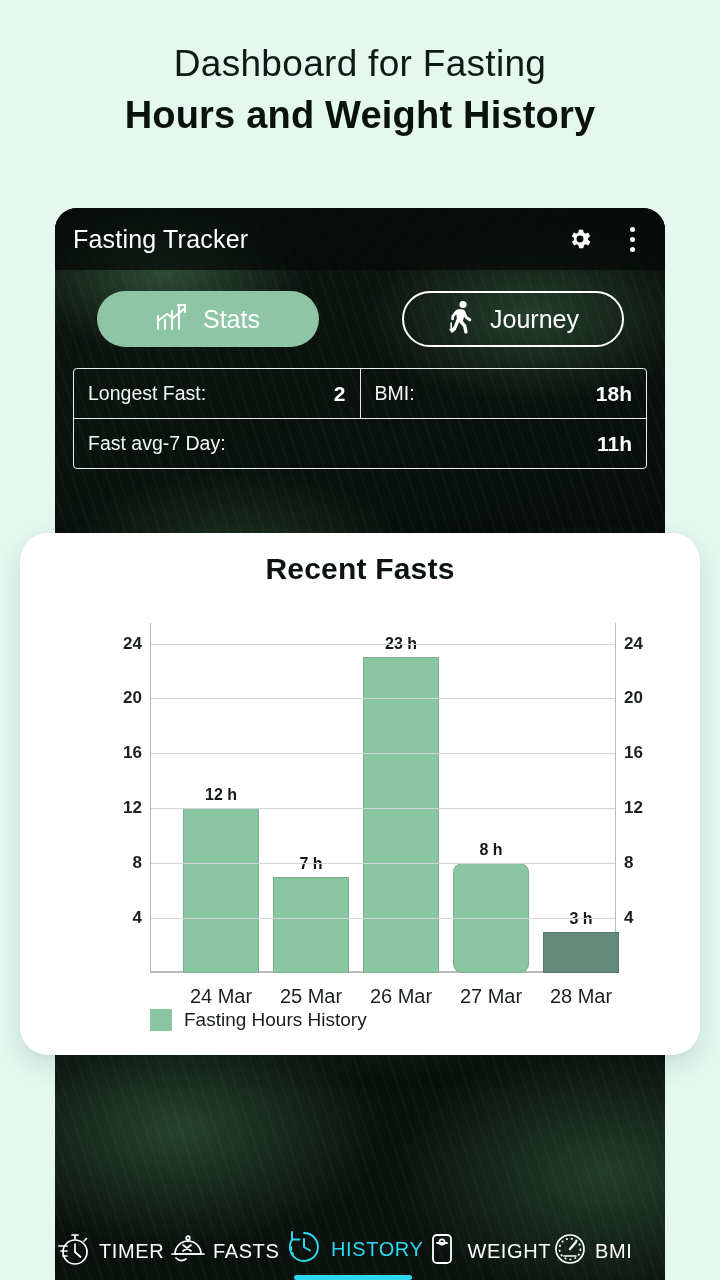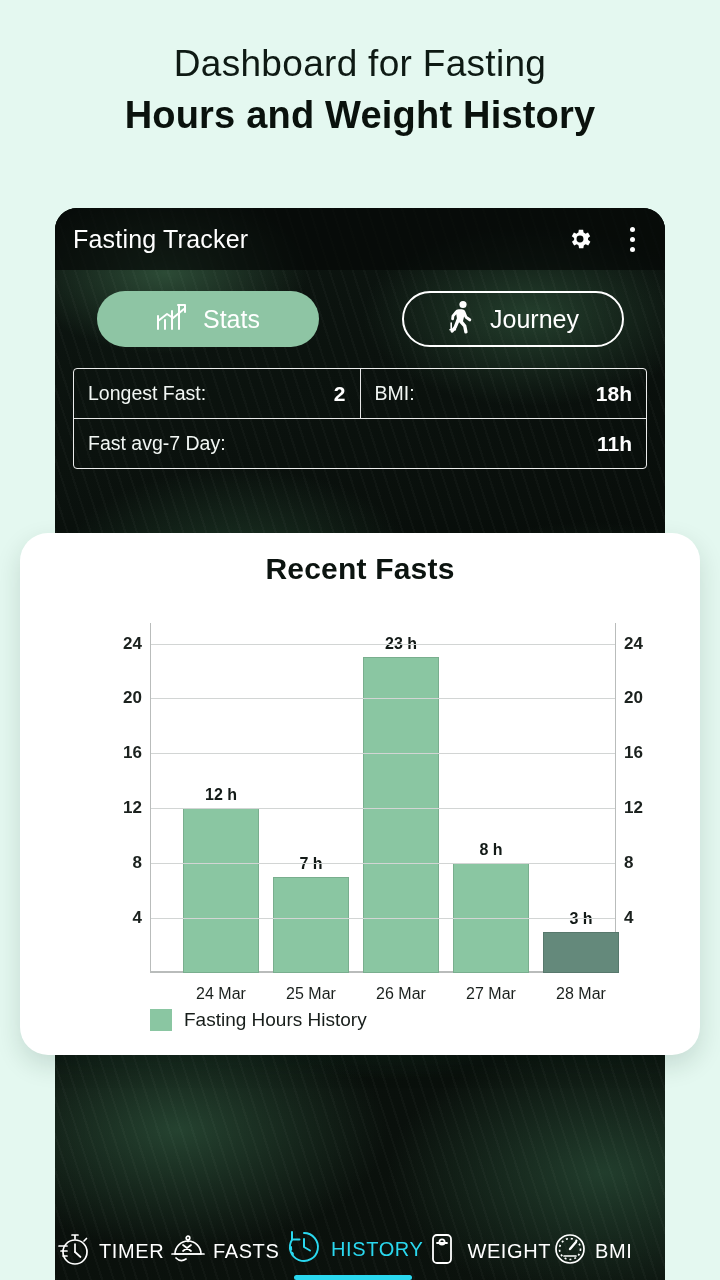--- a/index.html
+++ b/index.html
@@ -91,21 +91,21 @@
   .baseline { position:absolute; left:0; bottom:0; width:100%; height:1.6px; background:#b9bcbb; }
 
   .bars { position:absolute; left:0; bottom:0; width:100%; height:100%; }
   .bar-slot { position:absolute; bottom:0; }
   .bar { position:absolute; bottom:0; left:0; width:100%;
          border:1px solid rgba(0,0,0,.12); }
   .bar-val { position:absolute; bottom:100%; left:50%; transform:translateX(-50%);
              margin-bottom:5px; font-size:16px; font-weight:700; color:#131a17;
              white-space:nowrap; }
   .xlabel { position:absolute; top:calc(100% + 12px); left:50%;
-            transform:translateX(-50%); font-size:16px; color:#1b211e;
+            transform:translateX(-50%); font-size:20px; color:#1b211e;
             font-weight:500; white-space:nowrap; }
 
   .legend { position:absolute; left:130px; top:404px; display:flex;
             align-items:center; gap:12px; }
   .legend-swatch { width:22px; height:22px; }
   .legend-text { font-size:19px; color:#171d1a; }
 
   
   .bottomnav { position:absolute; left:0; bottom:0; width:610px; height:96px;
                display:flex; align-items:flex-end; }
@@ -268,21 +268,21 @@
             </div>
             <div class="xlabel">25 Mar</div>
           </div>
           <div class="bar-slot" style="left: 212px; width: 76px; height: 350px;">
             <div class="bar" style="height: 315.686px; background: rgb(138, 198, 162);">
               <div class="bar-val">23 h</div>
             </div>
             <div class="xlabel">26 Mar</div>
           </div>
           <div class="bar-slot" style="left: 302px; width: 76px; height: 350px;">
-            <div class="bar" style="height: 109.804px; background: rgb(138, 198, 162);">
+            <div class="bar" style="height: 109.804px; background: rgb(138, 198, 162); border-radius: 9px;">
               <div class="bar-val">8 h</div>
             </div>
             <div class="xlabel">27 Mar</div>
           </div>
           <div class="bar-slot" style="left: 392px; width: 76px; height: 350px;">
             <div class="bar" style="height: 41.1765px; background: rgb(100, 137, 123);">
               <div class="bar-val">3 h</div>
             </div>
             <div class="xlabel">28 Mar</div>
           </div>

